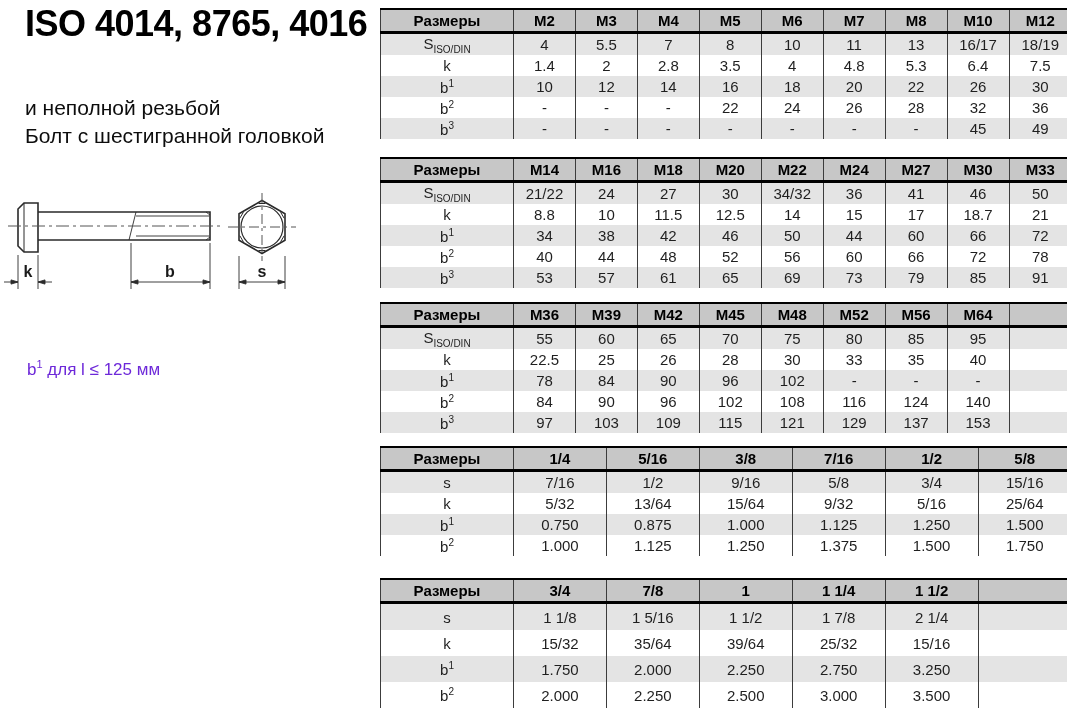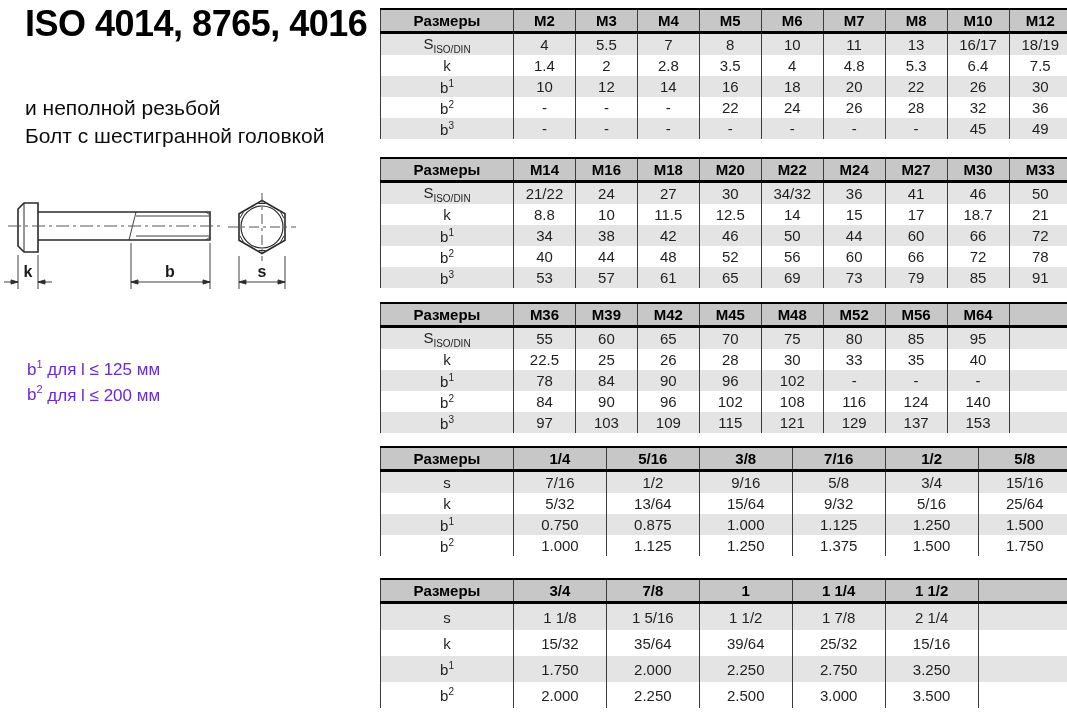--- a/index.html
+++ b/index.html
@@ -102,21 +102,20 @@
     <polygon points="239,282 246,279.9 246,284.1"></polygon>
       <polygon points="285,282 278,279.9 278,284.1"></polygon>
   </g>
   <text class="dim-label" x="28" y="277" text-anchor="middle">k</text>
   <text class="dim-label" x="170" y="277" text-anchor="middle">b</text>
   <text class="dim-label" x="262" y="277" text-anchor="middle">s</text>
 </svg>
 
 <div class="notes">
     <div><span>b<sup>1</sup></span> для l ≤ 125 мм</div>
-    <div><span>b<sup>2</sup></span> для l ≤ 200 мм</div>
   </div>
 
 <div class="tbl-wrap" id="tw0">
     <table class="tbl">
       <colgroup>
         <col style="width: 133px;">
         <col>
         <col>
         <col>
         <col>

